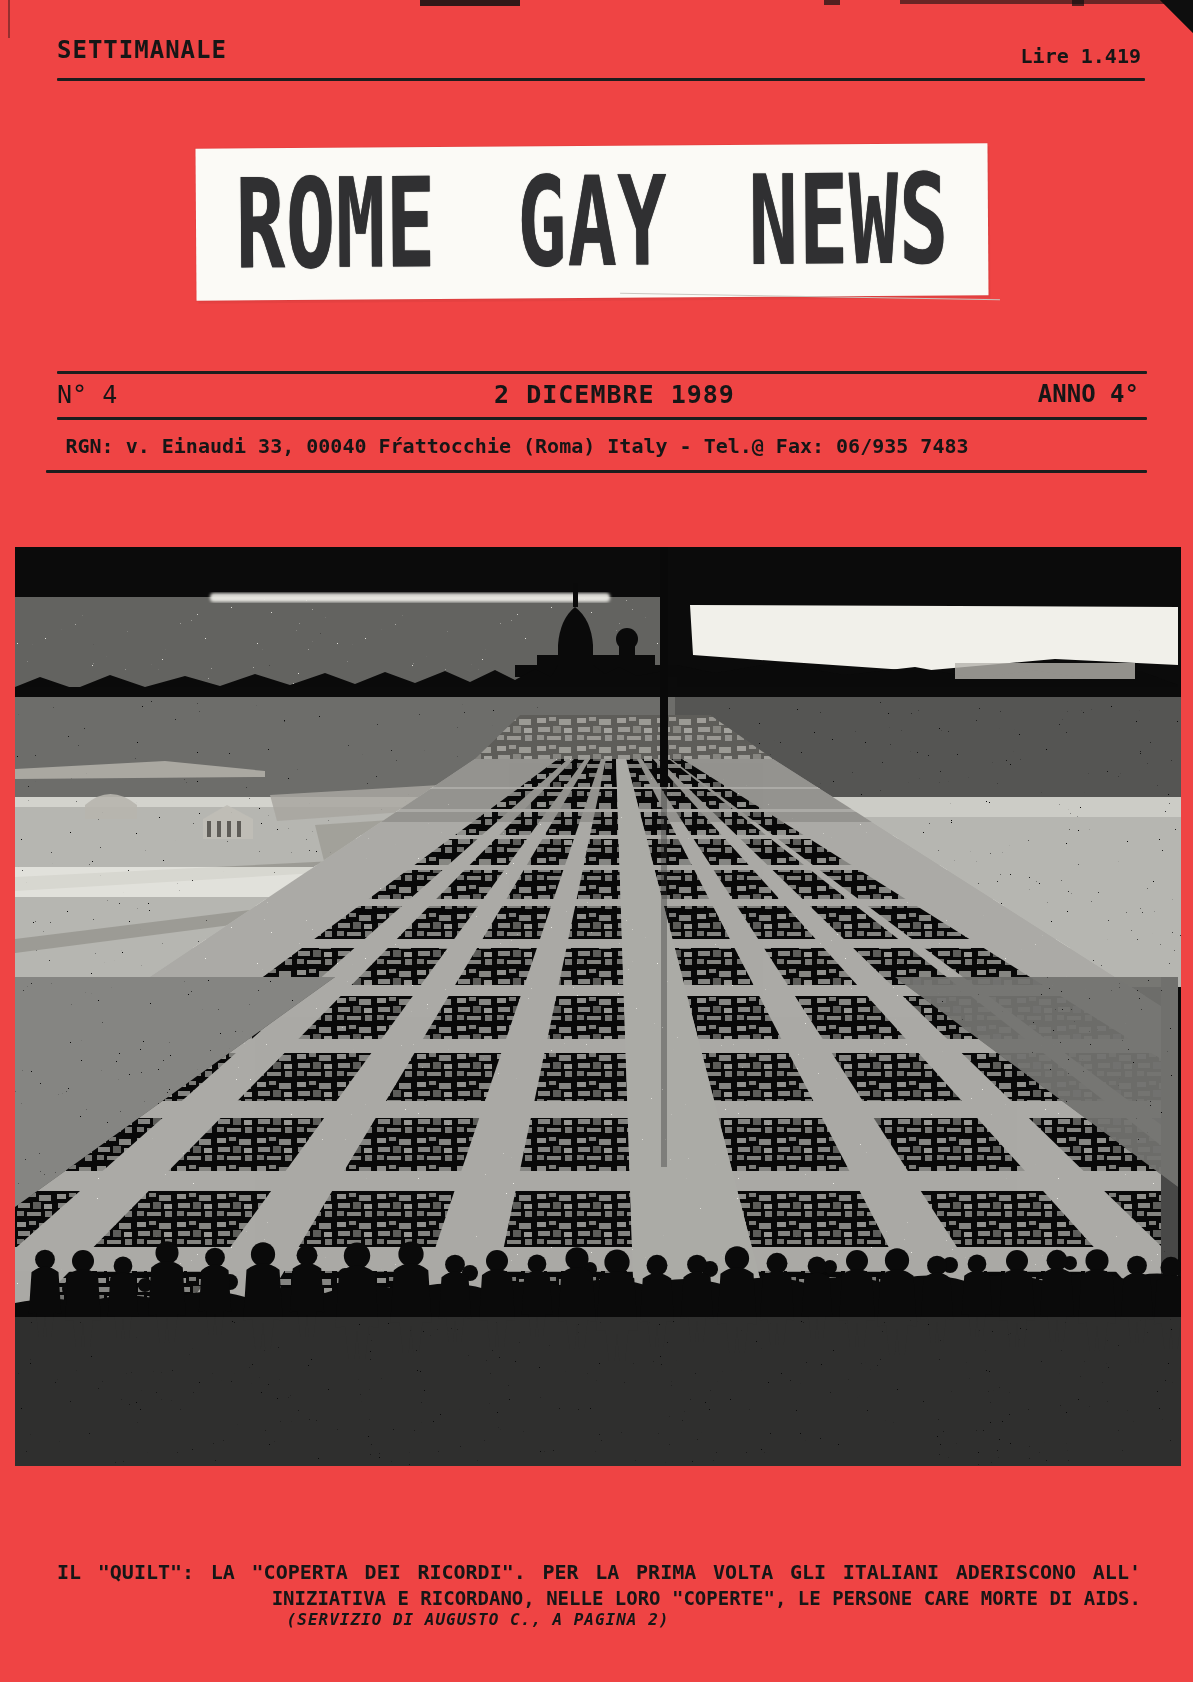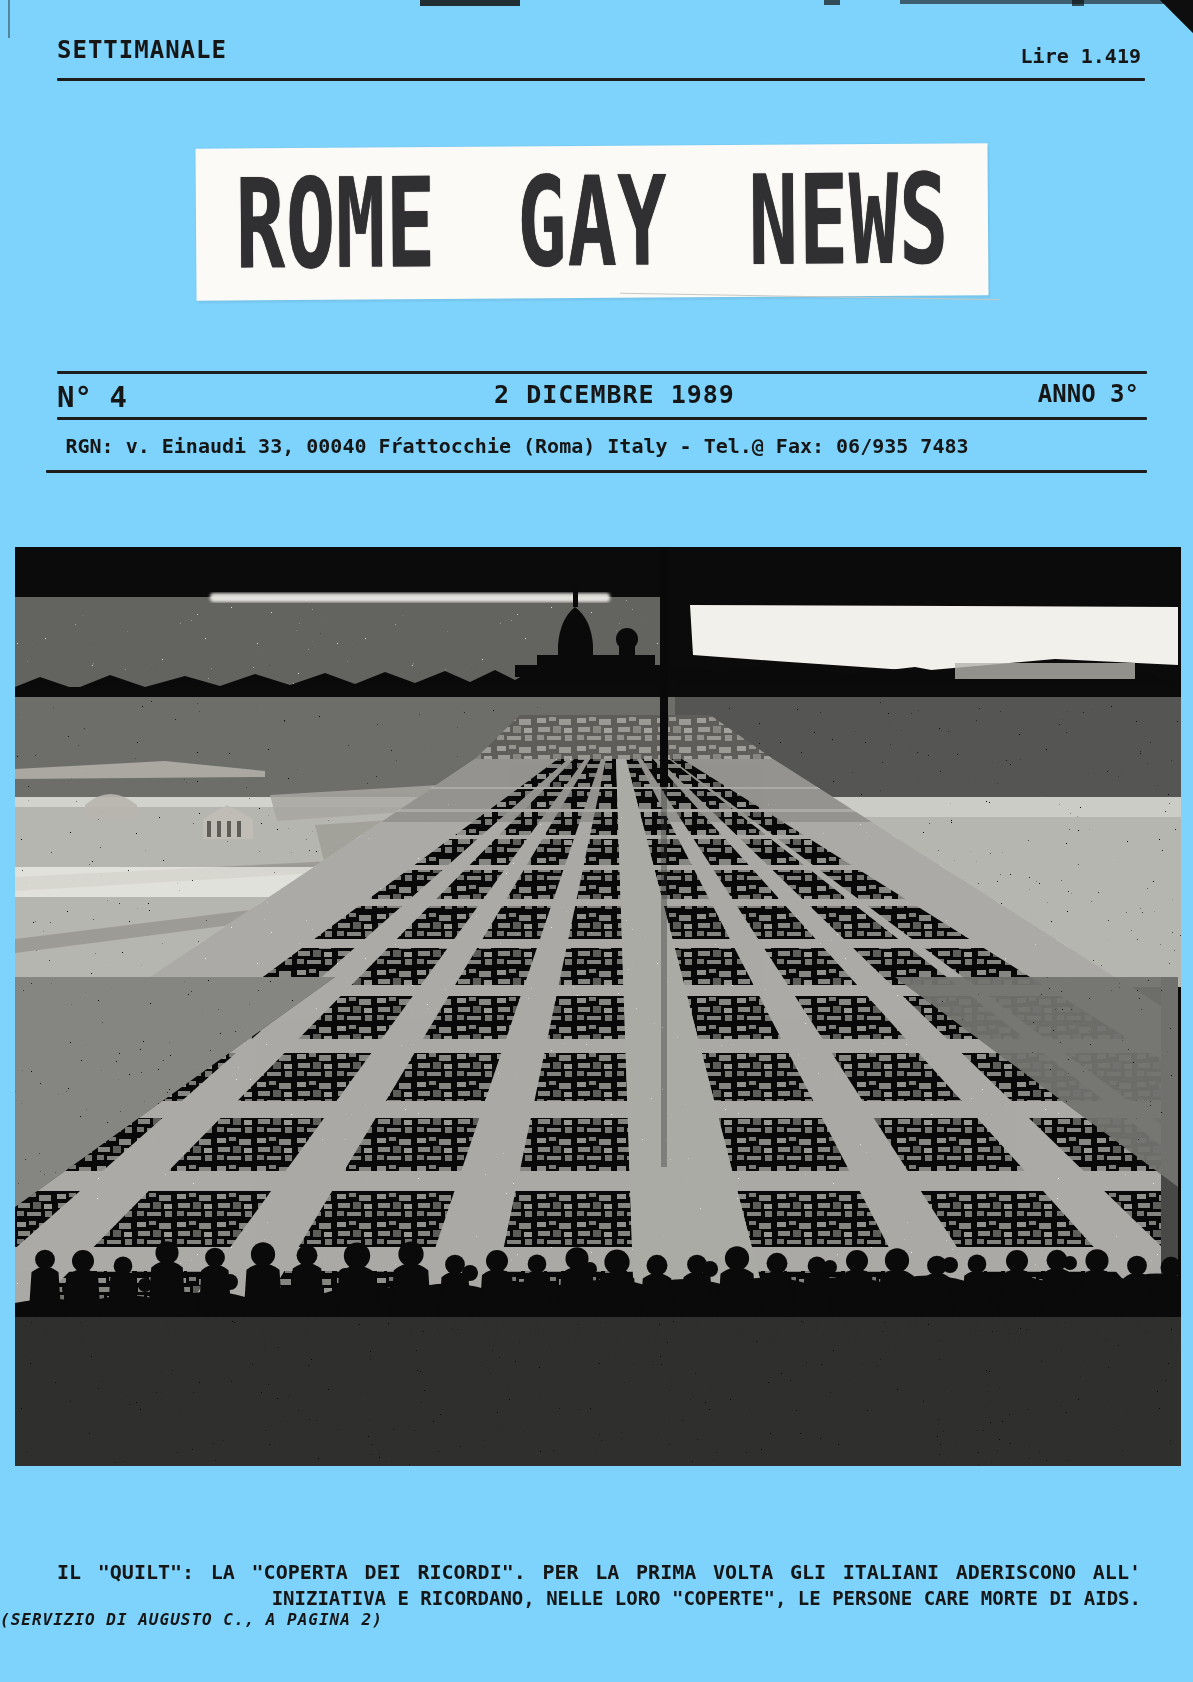--- a/index.html
+++ b/index.html
@@ -1,45 +1,45 @@
 <!DOCTYPE html>
 <html><head>
 <meta charset="utf-8">
 <style>
   html,body{margin:0;padding:0;background:#d8d6d0;}
   .page{
     position:relative; width:1193px; height:1682px; margin:0 auto;
-    background:#7dd3fc; overflow:hidden;
+    background:#ef4444; overflow:hidden;
     font-family:"DejaVu Sans Mono","Liberation Mono",monospace;
     color:#161616;
   }
   .abs{position:absolute;}
   .rule{position:absolute; height:3px; background:#1d1d1d; border-radius:1px;}
   .mast-left{left:57px; top:36px; font-size:24px; font-weight:bold; letter-spacing:1px;}
   .mast-right{top:44px; right:52px; font-size:20px; font-weight:bold;}
   .title-panel{
     left:196px; top:146px; width:792px; height:152px;
     background:#fbfaf6; transform:rotate(-0.4deg);
     box-shadow:0 0 0 1px rgba(0,0,0,0.03), 2px 3px 0 rgba(0,0,0,0.04);
     display:flex; align-items:center; justify-content:center;
   }
   .paper-title{
     font-size:124px; font-weight:bold; color:#303032;
     transform:scaleX(0.66); white-space:nowrap;
     word-spacing:0.38em; letter-spacing:0.01em;
     text-shadow:0 0 1px #3a3a3c;
   }
-  .issue-num{left:57px; top:380px; font-size:29px; font-weight:bold;}
+  .issue-num{left:57px; top:380px; font-size:25px; font-weight:normal;}
   .issue-date{left:0; top:380px; width:1193px; text-align:center; font-size:25px; font-weight:bold; letter-spacing:1px;padding-left:18px;}
   .issue-year{right:54px; top:380px; font-size:24px; font-weight:bold;}
   .addr{left:0; top:434px; width:1034px; text-align:center; font-size:20px; font-weight:bold;}
   .caption{left:57px; width:1084px; font-size:20px; font-weight:bold; line-height:26px; white-space:nowrap;}
   .cap-just{text-align:justify; text-align-last:justify; white-space:normal; word-spacing:2px;}
   .cap-center{text-align:right;}
-  .cap-byline{left:0; width:956px; text-align:left; font-size:16px; font-weight:bold; font-style:italic; letter-spacing:1px;}
+  .cap-byline{left:0; width:956px; text-align:center; font-size:16px; font-weight:bold; font-style:italic; letter-spacing:1px;}
   .artifact{position:absolute; background:#111;}
   .photo{left:15px; top:547px;}
 </style>
 </head>
 <body>
 
 <div class="page">
 
   <div class="artifact" style="left:420px;top:0;width:100px;height:6px;opacity:.85;"></div>
   <div class="artifact" style="left:824px;top:0;width:16px;height:5px;opacity:.7;"></div>
@@ -53,21 +53,21 @@
   <div class="rule" style="left:57px; top:78px; width:1088px;"></div>
 
   <div class="abs title-panel">
     <div class="paper-title">ROME GAY NEWS</div>
   </div>
   <div class="abs" style="left:620px;top:296px;width:380px;height:1px;background:#c9c7c1;transform:rotate(1deg);"></div>
 
   <div class="rule" style="left:57px; top:371px; width:1090px;"></div>
   <div class="abs issue-num">N° 4</div>
   <div class="abs issue-date">2 DICEMBRE 1989</div>
-  <div class="abs issue-year">ANNO 3°</div>
+  <div class="abs issue-year">ANNO 4°</div>
   <div class="rule" style="left:57px; top:417px; width:1090px;"></div>
   <div class="abs addr">RGN: v. Einaudi 33, 00040 Fŕattocchie (Roma) Italy - Tel.@ Fax: 06/935 7483</div>
   <div class="rule" style="left:46px; top:470px; width:1101px;"></div>
 
   <svg class="abs photo" width="1166" height="919" viewBox="0 0 1166 919" role="img" aria-label="halftone photo">
     <defs>
       <filter id="fw" x="-5%" y="-5%" width="110%" height="110%">
         <feTurbulence type="fractalNoise" baseFrequency="0.9" numOctaves="2" seed="7"></feTurbulence>
         <feColorMatrix type="matrix" values="0 0 0 0 1  0 0 0 0 1  0 0 0 0 0.94  10 10 10 -13 0"></feColorMatrix>
         <feComposite operator="in" in2="SourceAlpha"></feComposite>

